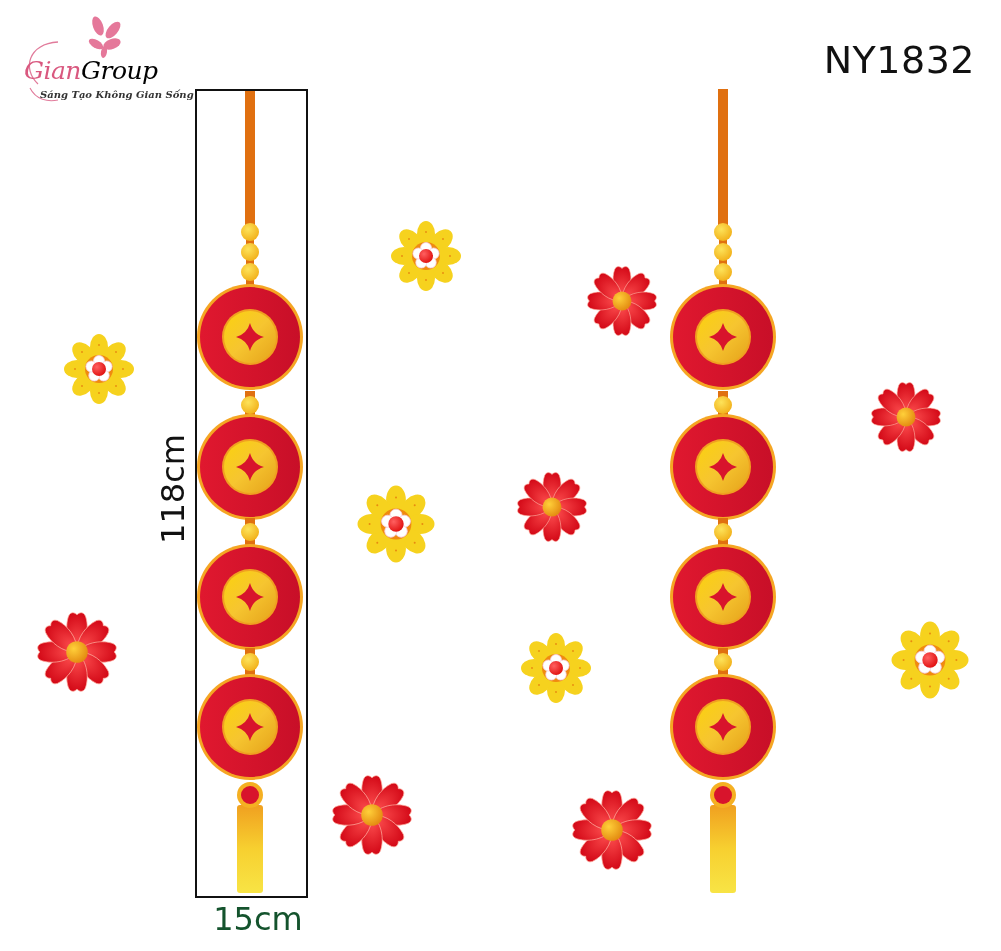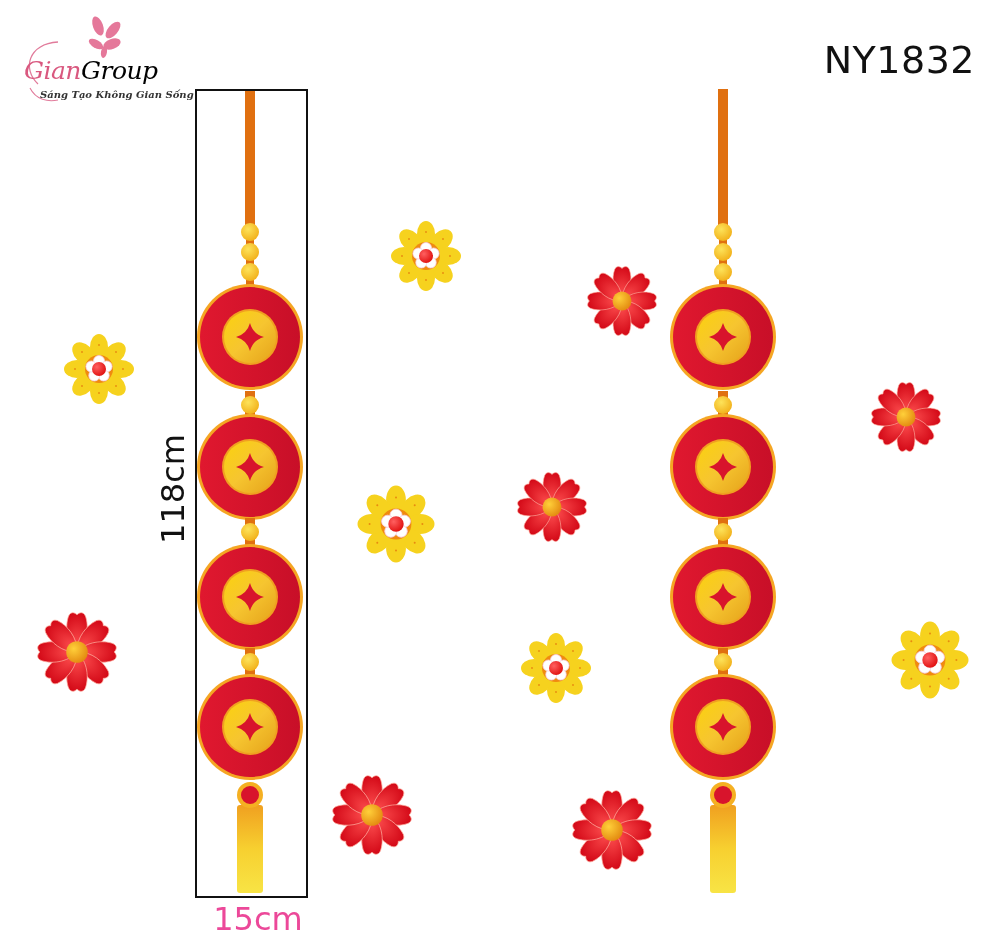--- a/index.html
+++ b/index.html
@@ -5,21 +5,21 @@
   html, body { margin: 0; padding: 0; background: #ffffff; }
   body { width: 1001px; height: 951px; position: relative; overflow: hidden; font-family: "DejaVu Sans", sans-serif; }
   .abs { position: absolute; }
   #logo { left: 18px; top: 14px; width: 160px; height: 90px; }
   .logo-text { position: absolute; left: 6px; top: 42px; font-family: "DejaVu Serif", serif; font-style: italic; font-size: 25px; color: #d9587f; letter-spacing: -0.5px; white-space: nowrap; }
   .logo-text .grp { color: #000000; }
   .logo-tag { position: absolute; left: 22px; top: 75px; font-family: "DejaVu Serif", serif; font-style: italic; font-weight: bold; font-size: 10px; color: #333; white-space: nowrap; }
   #code { right: 26px; top: 38px; font-family: "DejaVu Sans", sans-serif; font-size: 38px; color: #111; letter-spacing: 0.5px; }
   #dim-box { left: 195px; top: 89px; width: 109px; height: 805px; border: 2px solid #111; }
   #dim-height { left: 118px; top: 470px; width: 110px; transform: rotate(-90deg); transform-origin: center; text-align: center; font-size: 32px; color: #111; }
-  #dim-width { left: 195px; top: 900px; width: 126px; text-align: center; font-size: 32px; color: #ec4899; }
+  #dim-width { left: 195px; top: 900px; width: 126px; text-align: center; font-size: 32px; color: #14532d; }
   svg.art { position: absolute; left: 0; top: 0; }
 </style>
 </head>
 <body>
 
 <div id="logo" class="abs">
   <svg width="160" height="90" viewBox="0 0 160 90">
     <path d="M20,70 C4,55 10,30 40,28" stroke="#e17b9b" stroke-width="1.3" fill="none"></path>
     <path d="M12,74 C18,86 30,88 40,86" stroke="#e17b9b" stroke-width="1.1" fill="none"></path>
     <g fill="#e5789a">

